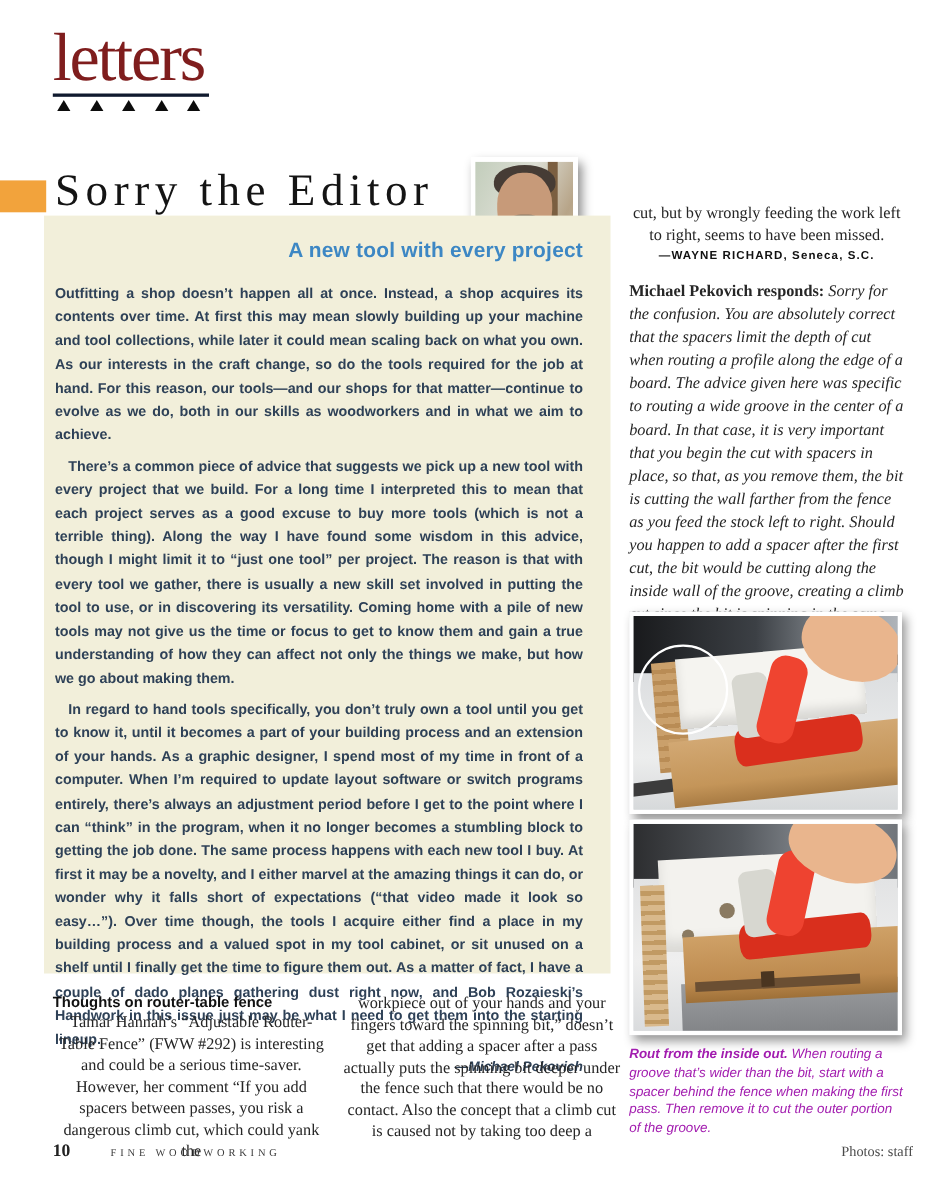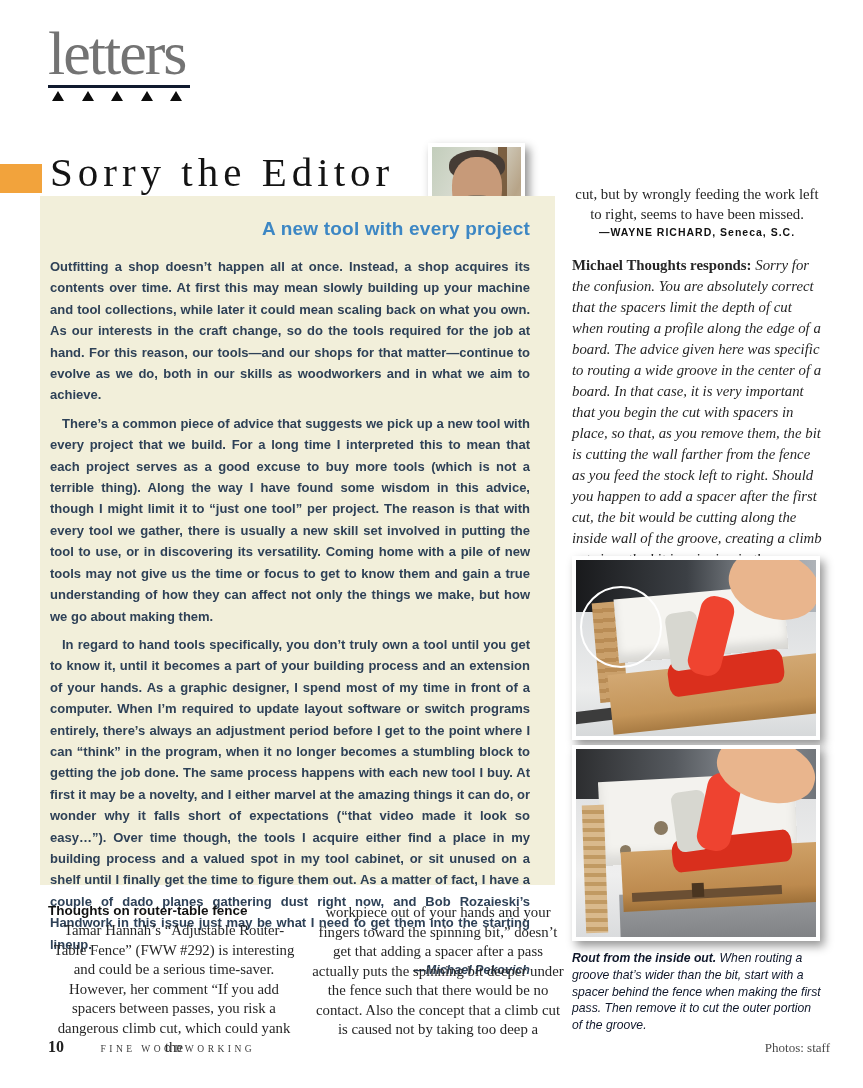--- a/index.html
+++ b/index.html
@@ -3,21 +3,21 @@
 <meta charset="utf-8">
 <style>
   html,body{margin:0;padding:0;}
   body{width:863px;height:1088px;background:#fdfdfc;position:relative;
        font-family:"Liberation Sans",sans-serif;-webkit-font-smoothing:antialiased;}
   .page{position:absolute;inset:0;overflow:hidden;background:#ffffff;}
 
   
   .logo{position:absolute;left:48px;top:22px;}
   .logo-word{font-family:"Liberation Serif",serif;font-size:62px;line-height:62px;
-             color:#737373;letter-spacing:-2px;display:inline-block;
+             color:#7f1d1d;letter-spacing:-2px;display:inline-block;
              border-bottom:3px solid #101a2e;padding:0 4px 1px 0;}
   .logo-tris{display:flex;justify-content:space-between;width:130px;margin:3px 0 0 4px;}
   .tri{width:0;height:0;border-left:6px solid transparent;border-right:6px solid transparent;
        border-bottom:10px solid #0c0c0c;}
 
   
   .accent-block{position:absolute;left:0;top:164px;width:42px;height:29px;background:#F2A33C;}
   .editor-title{position:absolute;left:50px;top:148px;margin:0;font-family:"Liberation Serif",serif;
                 font-weight:400;font-size:41px;letter-spacing:5px;color:#141414;}
 
@@ -93,21 +93,21 @@
   .p2-board{left:46px;top:98px;width:196px;height:60px;transform:rotate(-3deg);
             background:linear-gradient(180deg,#cfa167 0%,#bd8a4e 70%,#9e7038 100%);}
   .p2-groove{left:56px;top:140px;width:150px;height:9px;background:#6b4f33;transform:rotate(-3deg);}
   .p2-notch{left:116px;top:134px;width:12px;height:14px;background:#4a3520;transform:rotate(-3deg);}
   .p2-pad{left:96px;top:86px;width:120px;height:32px;background:#d92f1d;border-radius:8px/12px;transform:rotate(-6deg);}
   .p2-handle{left:126px;top:24px;width:34px;height:78px;background:#ee4330;border-radius:14px;transform:rotate(12deg);}
   .p2-grip{left:98px;top:42px;width:34px;height:60px;background:#d7d7d0;border-radius:8px;transform:rotate(-8deg);}
   .p2-hand{left:140px;top:-10px;width:100px;height:62px;background:#e9b58d;border-radius:48%;transform:rotate(16deg);}
 
   .caption{position:absolute;top:765px;left:0;width:100%;font-size:12.2px;line-height:16.8px;
-           font-style:italic;color:#0f172a;margin:0;}
+           font-style:italic;color:#a21caf;margin:0;}
   .cap-lead{font-weight:bold;}
 
   
   .bottom{position:absolute;left:48px;top:903px;width:520px;}
   .b-col{position:absolute;top:0;width:252px;}
   .b-col1{left:0;} .b-col2{left:264px;}
   .b-head{margin:0 0 3px 0;font-size:13.5px;font-weight:bold;color:#111;}
   .b-col p{margin:0;}
 
   
@@ -150,21 +150,21 @@
     <p>Outfitting a shop doesn’t happen all at once. Instead, a shop acquires its contents over time. At first this may mean slowly building up your machine and tool collections, while later it could mean scaling back on what you own. As our interests in the craft change, so do the tools required for the job at hand. For this reason, our tools—and our shops for that matter—continue to evolve as we do, both in our skills as woodworkers and in what we aim to achieve.</p>
     <p>There’s a common piece of advice that suggests we pick up a new tool with every project that we build. For a long time I interpreted this to mean that each project serves as a good excuse to buy more tools (which is not a terrible thing). Along the way I have found some wisdom in this advice, though I might limit it to “just one tool” per project. The reason is that with every tool we gather, there is usually a new skill set involved in putting the tool to use, or in discovering its versatility. Coming home with a pile of new tools may not give us the time or focus to get to know them and gain a true understanding of how they can affect not only the things we make, but how we go about making them.</p>
     <p>In regard to hand tools specifically, you don’t truly own a tool until you get to know it, until it becomes a part of your building process and an extension of your hands. As a graphic designer, I spend most of my time in front of a computer. When I’m required to update layout software or switch programs entirely, there’s always an adjustment period before I get to the point where I can “think” in the program, when it no longer becomes a stumbling block to getting the job done. The same process happens with each new tool I buy. At first it may be a novelty, and I either marvel at the amazing things it can do, or wonder why it falls short of expectations (“that video made it look so easy…”). Over time though, the tools I acquire either find a place in my building process and a valued spot in my tool cabinet, or sit unused on a shelf until I finally get the time to figure them out. As a matter of fact, I have a couple of dado planes gathering dust right now, and Bob Rozaieski’s Handwork in this issue just may be what I need to get them into the starting lineup.</p>
     <div class="signature">—Michael Pekovich</div>
   </section>
 
   <aside class="right-col">
     <p class="serif-text cont-text">cut, but by wrongly feeding the work left to right, seems to have been missed.</p>
     <div class="attribution">—WAYNE RICHARD, Seneca, S.C.</div>
     <p class="response">
-      <span class="resp-lead">Michael Thoughts responds:</span>
+      <span class="resp-lead">Michael Pekovich responds:</span>
       <span class="resp-body">Sorry for the confusion. You are absolutely correct that the spacers limit the depth of cut when routing a profile along the edge of a board. The advice given here was specific to routing a wide groove in the center of a board. In that case, it is very important that you begin the cut with spacers in place, so that, as you remove them, the bit is cutting the wall farther from the fence as you feed the stock left to right. Should you happen to add a spacer after the first cut, the bit would be cutting along the inside wall of the groove, creating a climb cut since the bit is spinning in the same direction as the feed direction, which is dangerous.</span>
     </p>
 
     <figure class="ph ph1" style="margin:0;">
       <i class="p1-bg"></i>
       <i class="p1-table"></i>
       <i class="p1-slot"></i>
       <i class="p1-slot2"></i>
       <i class="p1-fencewood"></i>
       <i class="p1-fence"></i>

